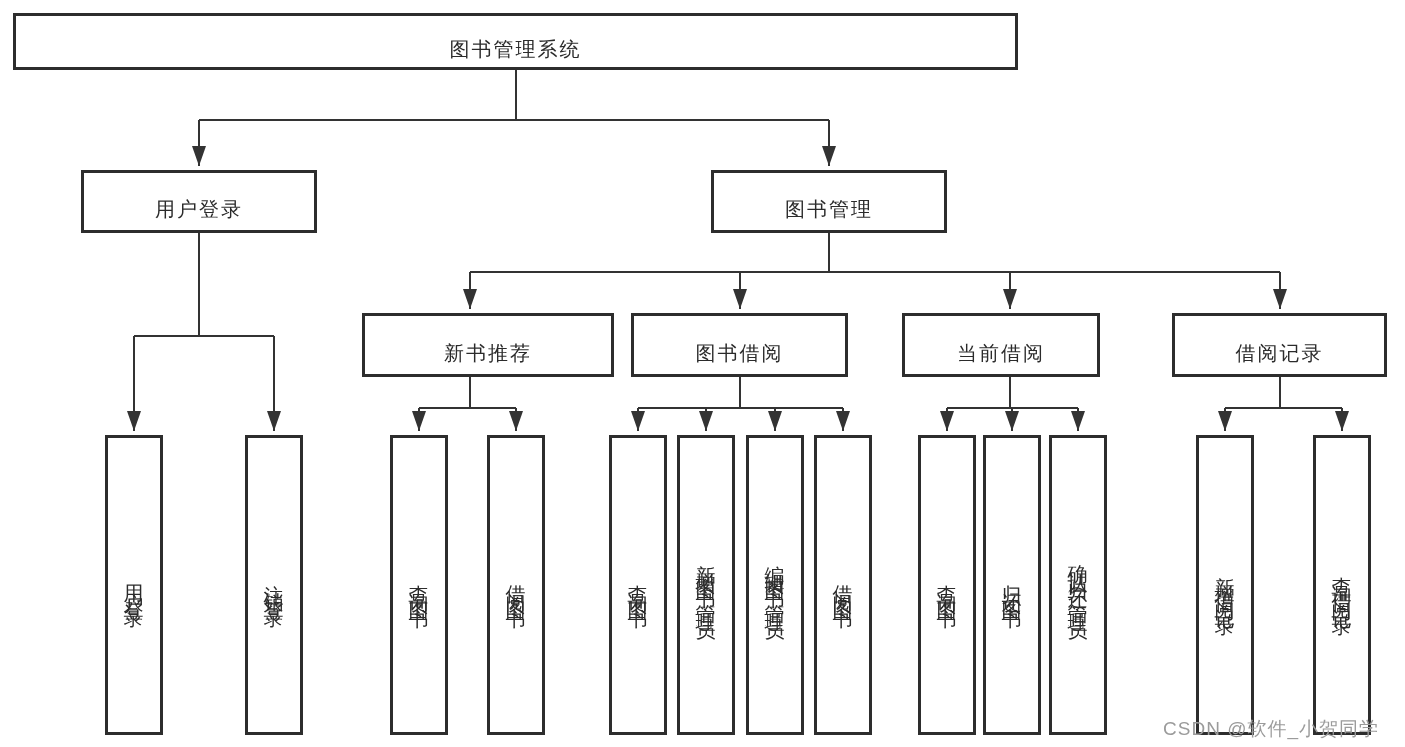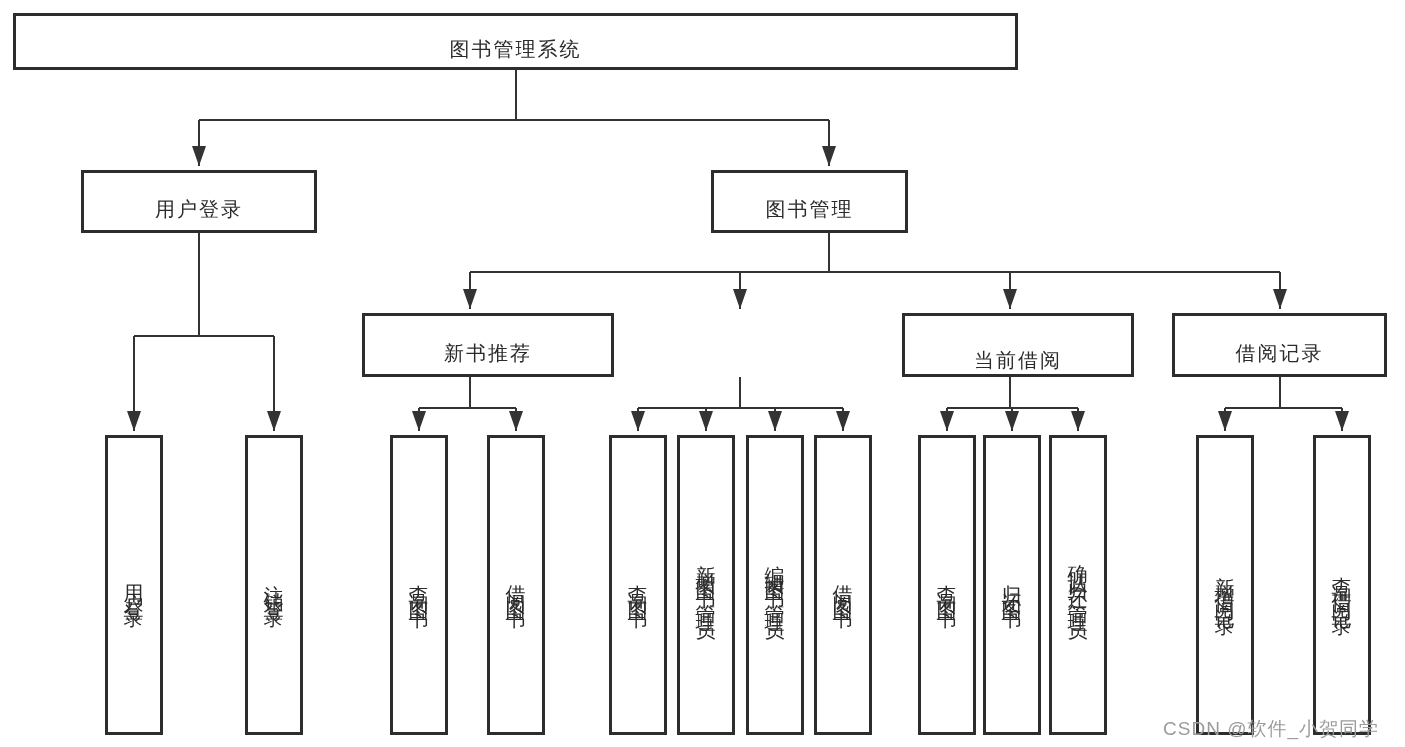--- a/index.html
+++ b/index.html
@@ -109,28 +109,31 @@
     </g>
   </svg>
 
   <div class="node" style="left:13px; top:13px; width:1005px; height:57px;">
     <span class="h-label">图书管理系统</span>
   </div>
 
   <div class="node" style="left:81px; top:170px; width:236px; height:63px;">
     <span class="h-label">用户登录</span>
   </div>
-  <div class="node" style="left:711px; top:170px; width:197px; height:63px;">
+  <div class="node" style="left:711px; top:170px; width:236px; height:63px;">
     <span class="h-label">图书管理</span>
   </div>
 
   <div class="node" style="left:362px; top:313px; width:252px; height:64px;">
     <span class="h-label">新书推荐</span>
   </div>
-  <div class="node" style="left:902px; top:313px; width:232px; height:64px;align-items:flex-end;">
+  <div class="node" style="left:631px; top:313px; width:217px; height:64px;">
+    <span class="h-label">图书借阅</span>
+  </div>
+  <div class="node" style="left:902px; top:313px; width:198px; height:64px;">
     <span class="h-label">当前借阅</span>
   </div>
   <div class="node" style="left:1172px; top:313px; width:215px; height:64px;">
     <span class="h-label">借阅记录</span>
   </div>
 
   <div class="node" style="left:105px; top:435px; width:58px; height:300px;">
     <span class="v-label">用户登录</span>
   </div>
   <div class="node" style="left:245px; top:435px; width:58px; height:300px;">

